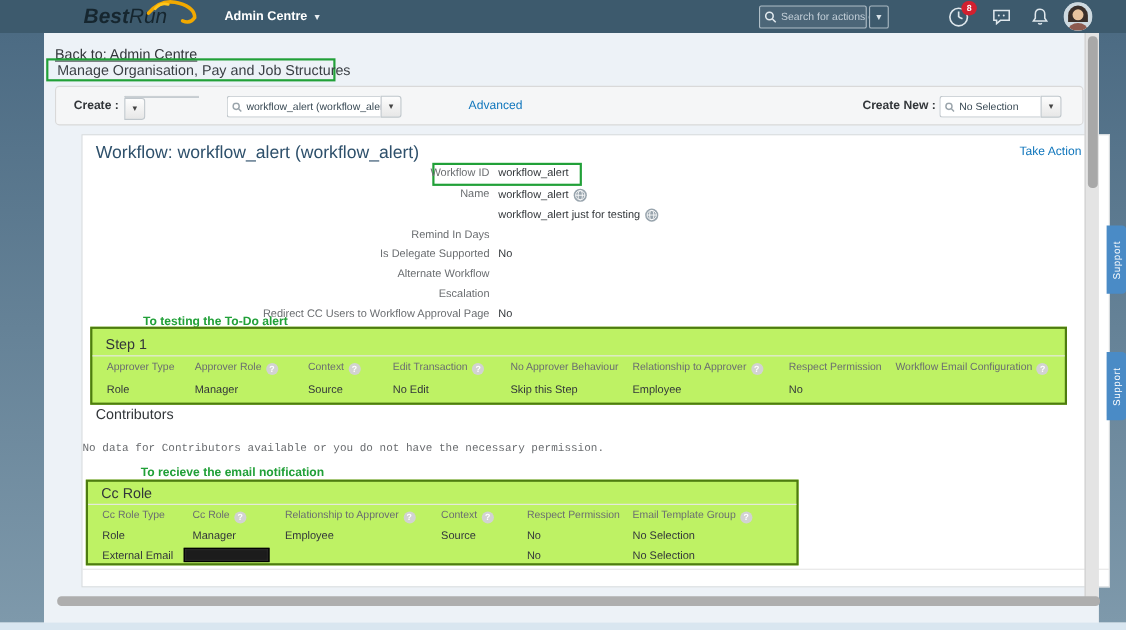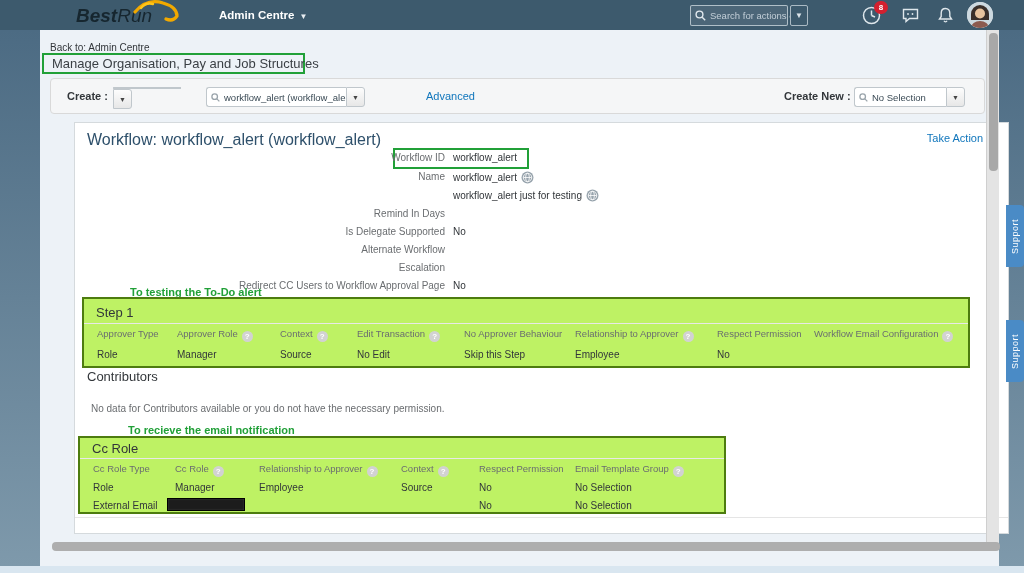--- a/index.html
+++ b/index.html
@@ -4,42 +4,42 @@
 <style>
   * { margin:0; padding:0; box-sizing:border-box; }
   html,body { width:1024px; height:573px; overflow:hidden; }
   body { font-family:"Liberation Sans", sans-serif; background:#edf2f7; position:relative; }
 
   
   .topbar { position:absolute; left:0; top:0; width:1024px; height:30px; background:#3d5a6d; z-index:5; }
   .logo { position:absolute; left:76px; top:3px; width:95px; height:26px; font-style:italic; color:#16262f; font-size:19px; line-height:26px; }
   .logo b { font-weight:bold; }
   .logo .swoosh { position:absolute; right:-14px; top:-3px; }
-  .nav-item { position:absolute; left:219px; top:0; height:26px; line-height:30px; color:#fff; font-size:11.5px; font-weight:bold; cursor:pointer; }
+  .nav-item { position:absolute; left:204px; top:0; height:26px; line-height:30px; color:#fff; font-size:11.5px; font-weight:bold; cursor:pointer; }
   .nav-item .tri { font-size:8px; margin-left:5px; color:#e9eef2; }
   .hd-search { position:absolute; left:690px; top:5px; width:98px; height:21px; background:rgba(255,255,255,0.08); border:1px solid rgba(230,238,243,0.65); border-radius:2px; display:flex; align-items:center; padding:0 4px; }
   .hd-search input { background:transparent; border:none; outline:none; color:#d4dee5; font-size:9.5px; width:80px; font-family:"Liberation Sans",sans-serif; }
   .hd-search input::placeholder { color:#c3cfd8; }
   .hd-search-dd { position:absolute; left:790px; top:5px; width:18px; height:21px; border:1px solid rgba(230,238,243,0.65); border-radius:2px; color:#dbe4ea; font-size:8px; text-align:center; line-height:20px; cursor:pointer; }
   .hd-icon { position:absolute; top:7px; cursor:pointer; }
   .badge { position:absolute; left:874px; top:1px; min-width:14px; height:13px; background:#d3202f; border-radius:7px; color:#fff; font-size:8px; font-weight:bold; text-align:center; line-height:13px; padding:0 3px; z-index:6; }
   .avatar { position:absolute; left:967px; top:2px; width:26px; height:26px; border-radius:50%; overflow:hidden; background:#cfd8dd; cursor:pointer; }
 
   
   .edge-strip { position:absolute; top:30px; height:536px; background:linear-gradient(#4c6b83,#7e99ab); z-index:1; }
   .edge-left { left:0; width:40px; }
   .edge-right { left:999px; width:25px; }
   .bottom-band { position:absolute; left:0; top:566px; width:1024px; height:7px; background:#d9e6f0; z-index:2; }
   .vscroll { position:absolute; left:986px; top:30px; width:13px; height:513px; background:#e4e4e4; border-left:1px solid #cfcfcf; z-index:3; }
   .vscroll .thumb { position:absolute; left:2px; top:3px; width:9px; height:138px; background:#a8a8a8; border-radius:4px; }
   .hscroll-thumb { position:absolute; left:52px; top:542px; width:948px; height:9px; background:#aeaeae; border-radius:4px; z-index:3; }
   .support-tab { position:absolute; left:1006px; width:18px; height:62px; background:#4a8bc6; border-radius:4px 0 0 4px; color:#fff; font-size:9px; z-index:4; display:flex; align-items:center; justify-content:center; writing-mode:vertical-rl; transform:rotate(180deg); cursor:pointer; letter-spacing:0.5px; }
 
   
-  .back-link { position:absolute; left:50px; top:42px; font-size:10px; color:#32363a; cursor:pointer; z-index:2; }
+  .back-link { position:absolute; left:50px; top:42px; font-size:13px; color:#32363a; text-decoration:underline; cursor:pointer; z-index:2; }
   .title-box { position:absolute; left:42px; top:53px; width:263px; height:21px; border:2px solid #21a038; display:flex; align-items:center; padding-left:8px; z-index:2; background:transparent; }
   .page-title { font-size:13px; color:#3a3f44; white-space:nowrap; }
 
   
   .toolbar { position:absolute; left:50px; top:78px; width:935px; height:36px; background:#f5f6f7; border:1px solid #d9d9d9; border-radius:4px; z-index:2; }
   .tb-label { position:absolute; font-size:11px; font-weight:bold; color:#32363a; top:11px; }
   .combo { position:absolute; top:8px; height:20px; display:flex; }
   .combo .cin { height:20px; background:#fff; border:1px solid #c0c7cc; border-right:none; border-radius:3px 0 0 3px; display:flex; align-items:center; padding:0 4px; font-size:9.5px; color:#3a4a55; white-space:nowrap; overflow:hidden; }
   .combo .cbtn { width:19px; height:20px; border:1px solid #c0c7cc; border-radius:0 3px 3px 0; background:linear-gradient(#fdfdfd,#e7e7e7); font-size:7px; color:#444; text-align:center; line-height:19px; cursor:pointer; }
   .mag { margin-right:4px; flex:0 0 auto; }
@@ -59,21 +59,21 @@
   .annot { position:absolute; font-size:11px; font-weight:bold; color:#21a038; }
 
   .green-box { position:absolute; border:2px solid #4d7c0f; background:#bef264; }
   .gb-title { position:absolute; left:12px; font-size:13px; color:#32363a; }
   .col-h { position:absolute; font-size:9.5px; color:#6a6d70; white-space:nowrap; }
   .col-v { position:absolute; font-size:10px; color:#32363a; white-space:nowrap; }
   .qmark { display:inline-block; width:11px; height:11px; border-radius:50%; background:#d2d2d2; color:#fff; font-size:8px; font-weight:bold; text-align:center; line-height:11px; margin-left:4px; vertical-align:-2px; }
   .sep { position:absolute; left:0; width:100%; border-top:1px solid #e8e8e8; }
 
   .section-title { position:absolute; left:12px; font-size:13px; color:#32363a; }
-  .empty-text { position:absolute; left:16px; font-size:10px; color:#6a6d70; }
+  .empty-text { position:absolute; left:0; font-size:10px; color:#6a6d70;font-family:Liberation Mono, monospace; }
 
   .redacted { position:absolute; background:#1c1c1c; border:1px solid #000; box-shadow:inset 0 0 2px #444; }
 
   .panel-footer-line { position:absolute; left:0; top:394px; width:100%; border-top:1px solid #e5e5e5; }
   .updated { position:absolute; right:12px; top:399px; font-size:11px; color:#2a6f9e; }
 
   .globe { display:inline-block; flex:0 0 auto; }
 </style>
 </head>
 <body>

